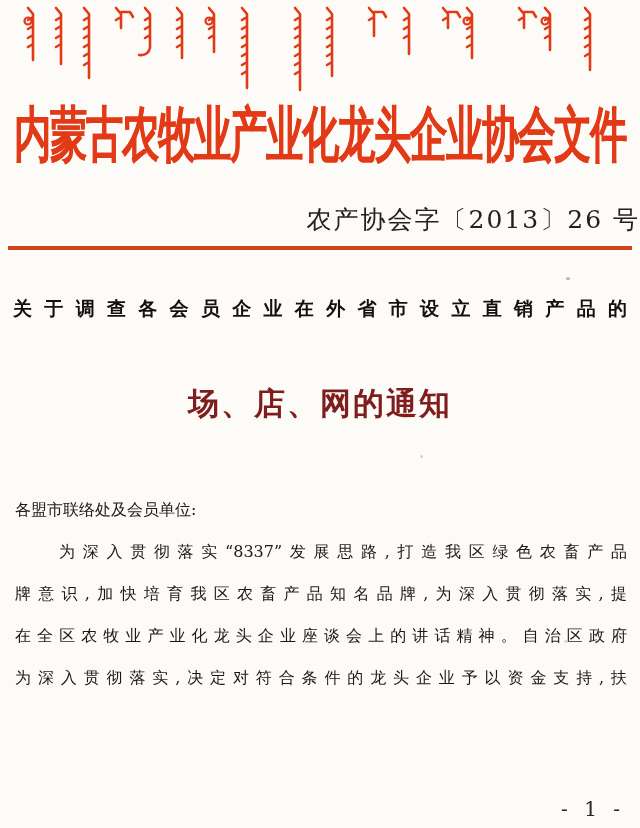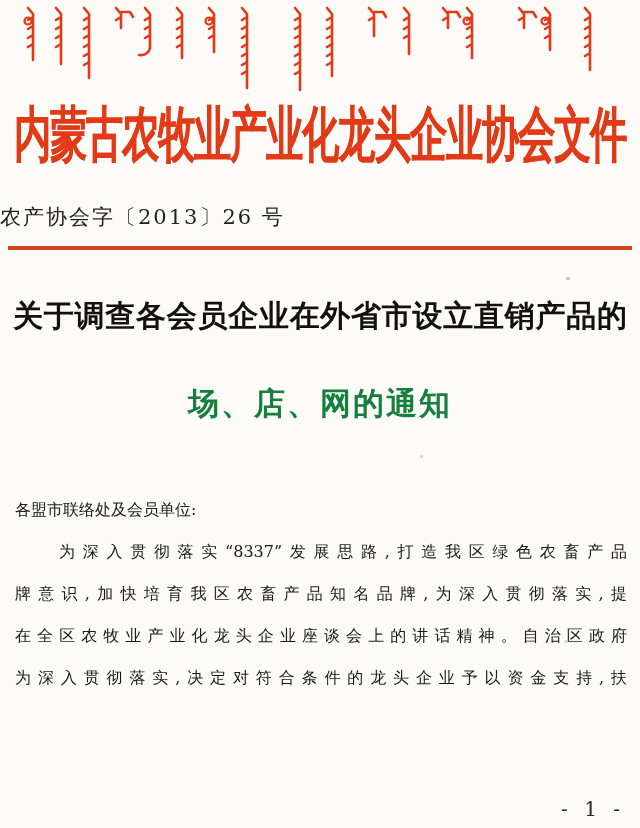--- a/index.html
+++ b/index.html
@@ -33,39 +33,39 @@
     color:var(--red-bright);
     font-size:37px;font-weight:bold;
     letter-spacing:-1px;
     white-space:nowrap;
     transform:scaleY(1.62);
     transform-origin:50% 0;
     text-shadow:0.5px 0 0 var(--red-bright);
   }
   .doc-number{
     position:absolute;top:203px;left:0;right:0;
-    text-align:left;
-    font-size:21px;
+    text-align:right;
+    font-size:25px;
     letter-spacing:2px;
     color:#232120;
   }
   .red-rule{
     position:absolute;top:246px;left:8px;right:8px;height:4px;
     background:var(--red-line);
   }
   .h1{
     position:absolute;top:296px;left:13px;right:13px;
-    font-size:30px;font-weight:bold;color:#131110;
+    font-size:19px;font-weight:bold;color:#131110;
     text-align:justify;text-align-last:justify;
     white-space:nowrap;
   }
   .h2{
     position:absolute;top:383px;left:0;right:0;
     text-align:center;
-    font-size:31px;font-weight:bold;color:#15803d;
+    font-size:31px;font-weight:bold;color:#7f1d1d;
     letter-spacing:2px;
   }
   .body-text{
     position:absolute;top:489px;left:15px;right:13px;
     font-size:16px;line-height:42px;
   }
   .line{
     height:42px;
     text-align:justify;text-align-last:justify;
     overflow:visible;

